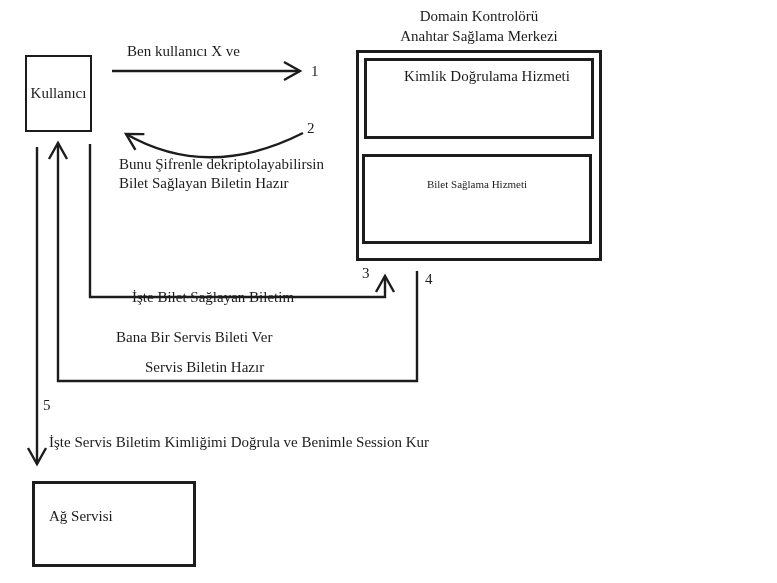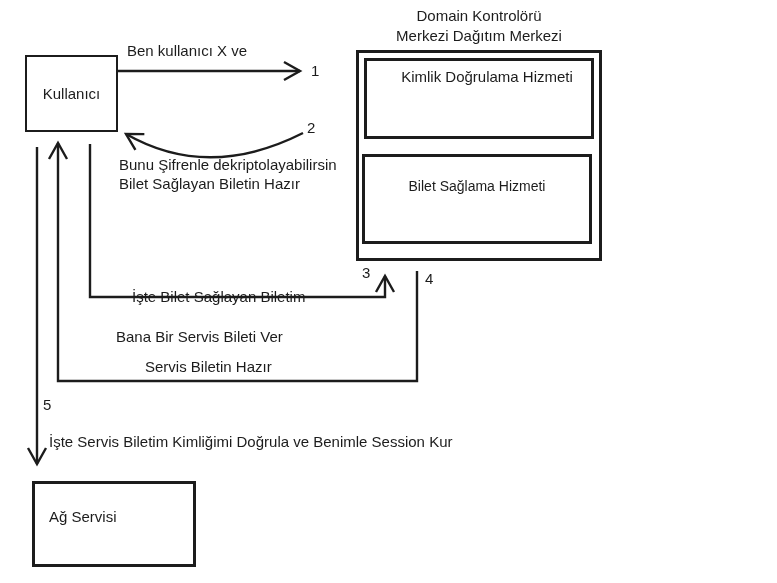--- a/index.html
+++ b/index.html
@@ -1,21 +1,21 @@
 <!DOCTYPE html>
 <html><head>
 <meta charset="utf-8">
 <style>
   html, body { margin: 0; padding: 0; background: #ffffff; }
   .canvas {
     position: relative;
     width: 777px;
     height: 583px;
     background: #ffffff;
-    font-family: Liberation Sans, sans-serif;
+    font-family: Liberation Serif, serif;
     color: #1c1c1c;
     overflow: hidden;
   }
   .arrows-layer {
     position: absolute;
     left: 0; top: 0;
     width: 777px; height: 583px;
   }
   .box {
     position: absolute;
@@ -32,21 +32,21 @@
     color: #1c1c1c;
   }
   .stepnum {
     position: absolute;
     font-size: 15px;
     line-height: 18px;
     color: #1c1c1c;
   }
   
   .user-box {
-    left: 25px; top: 55px; width: 93px; height: 77px;
+    left: 25px; top: 55px; width: 67px; height: 77px;
     display: flex; align-items: center; justify-content: center;
     font-size: 15px;
   }
   
   .kdc-title {
     left: 346px; top: 6px; width: 266px;
     text-align: center;
     line-height: 20px;
   }
   
@@ -62,21 +62,21 @@
     font-size: 15px;
     padding-left: 16px;
   }
   .tgs-box {
     position: absolute;
     left: 3px; top: 101px; width: 230px; height: 90px;
     box-sizing: border-box;
     border: 3px solid #1c1c1c;
     text-align: center;
     padding-top: 21px;
-    font-size: 14px;
+    font-size: 11px;
   }
   
   .net-box {
     left: 32px; top: 481px; width: 164px; height: 86px;
     padding: 24px 0 0 14px;
     font-size: 15px;
   }
   
   .msg1a { left: 127px; top: 42px; }
   .msg1b { left: 127px; top: 78px; }
@@ -109,21 +109,21 @@
 
     <path d="M90 144 V297 H385 V276" fill="none" stroke="#1c1c1c" stroke-width="2.4" marker-end="url(#chevron)"></path>
 
     <path d="M417 271 V381 H58 V143" fill="none" stroke="#1c1c1c" stroke-width="2.4" marker-end="url(#chevron)"></path>
 
     <path d="M37 147 V464" fill="none" stroke="#1c1c1c" stroke-width="2.4" marker-end="url(#chevron)"></path>
   </svg>
 
   <div class="label kdc-title">
     <div>Domain Kontrolörü</div>
-    <div>Merkezi Dağıtım Merkezi</div>
+    <div>Anahtar Sağlama Merkezi</div>
   </div>
 
   <div class="box user-box">
     <span>Kullanıcı</span>
   </div>
 
   <div class="box box--thick kdc-box">
     <div class="auth-box">
       <span>Kimlik Doğrulama Hizmeti</span>
     </div>

